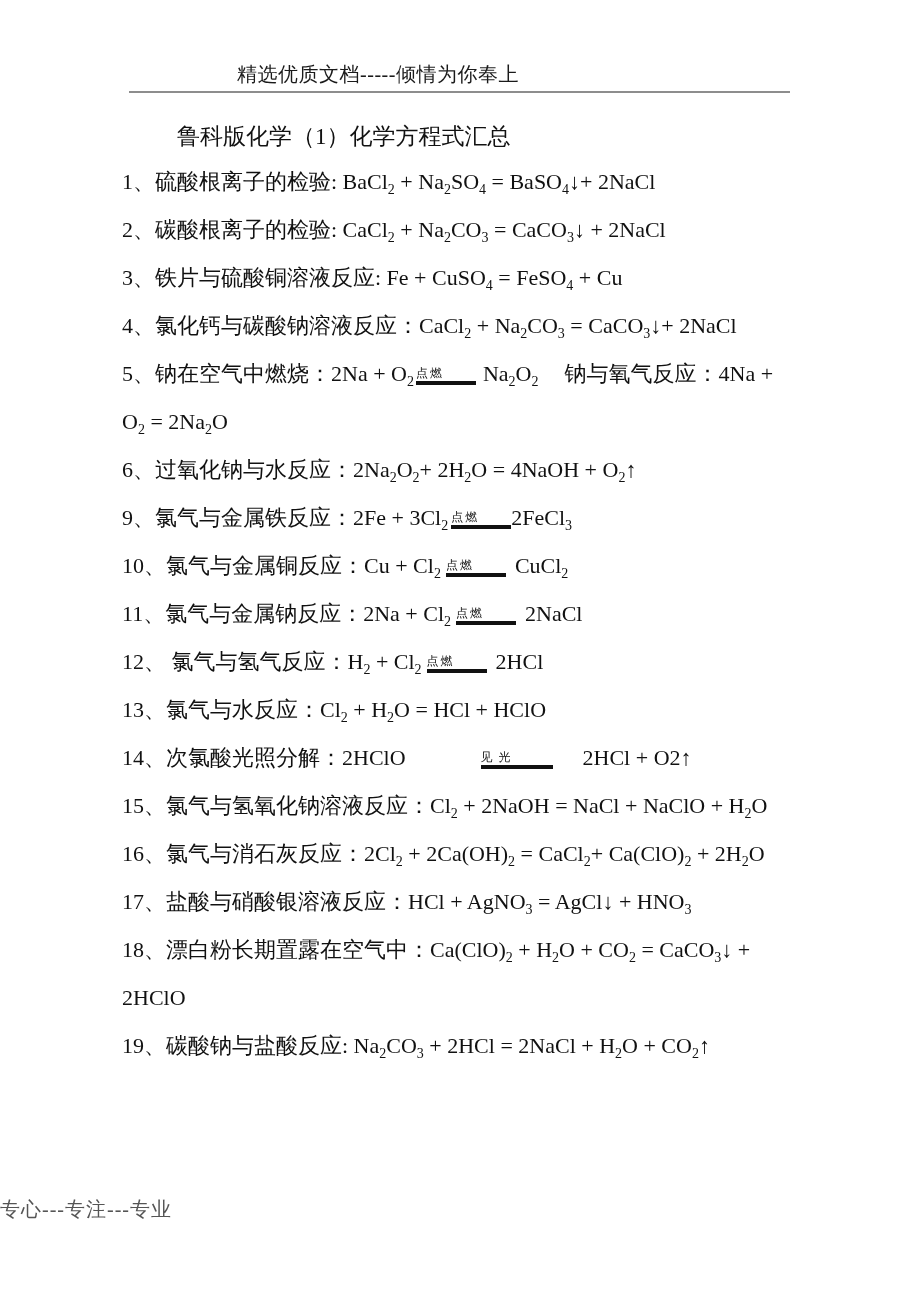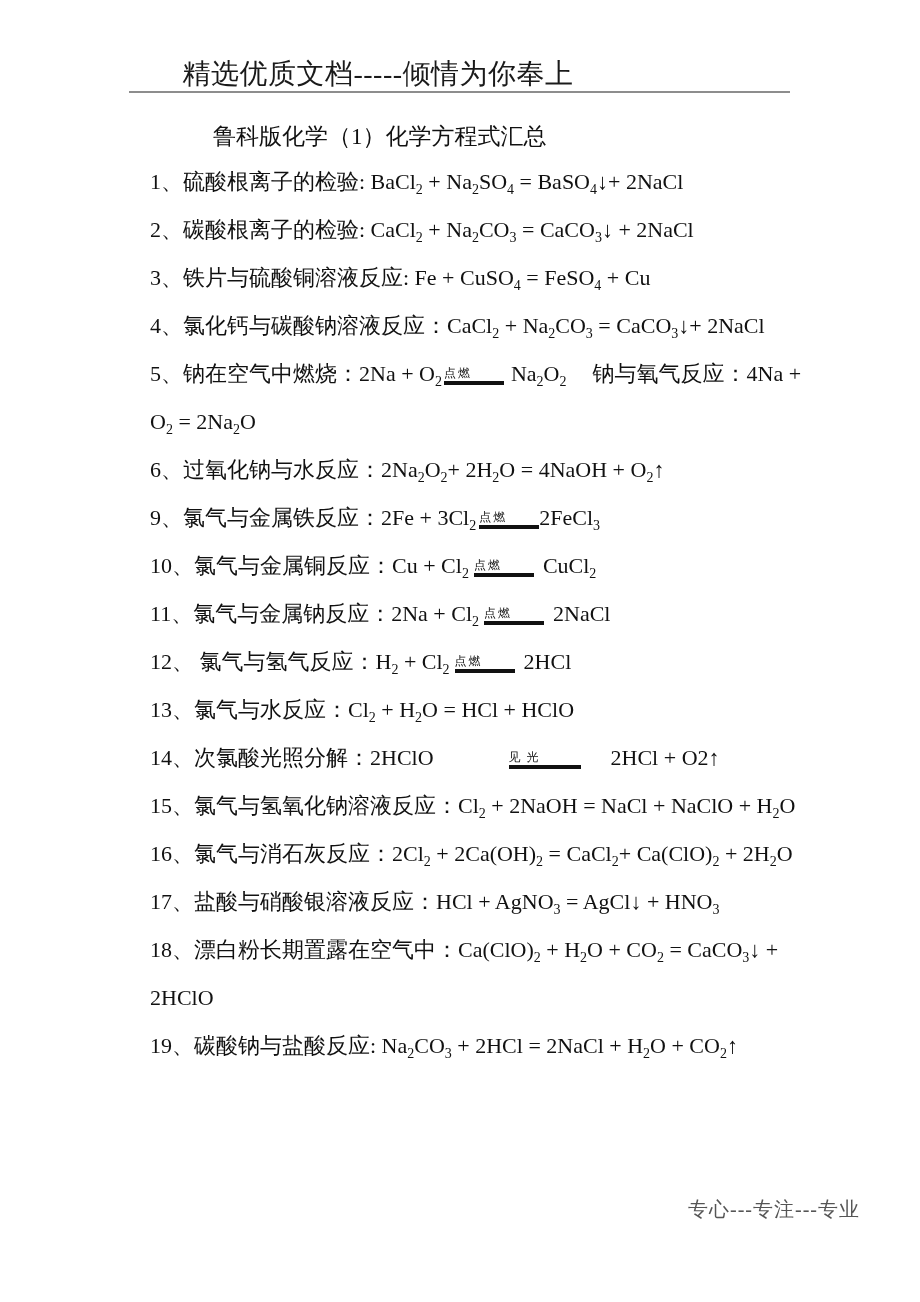--- a/index.html
+++ b/index.html
@@ -6,57 +6,57 @@
   html,body { background:#ffffff; }
   body {
     position:relative;
     width:920px; height:1302px;
     overflow:hidden;
     font-family:"Liberation Serif","DejaVu Serif",serif;
     color:#111111;
   }
   .header {
     position:absolute; top:62px; left:0; width:756px;
-    text-align:center; font-size:28px; line-height:24px;
+    text-align:center; font-size:20px; line-height:24px;
     color:#1a1a1a; letter-spacing:0.5px;
   }
   .header-rule {
     position:absolute; top:91px; left:129px; width:661px;
     border-top:2px solid #8d8d8d;
   }
   .title {
     position:absolute; top:122px; left:177px;
-    font-size:23px; line-height:30px; color:#111111;margin-left:36px;
+    font-size:23px; line-height:30px; color:#111111;
   }
   .content {
     position:absolute; top:158px; left:122px; width:690px;
   }
   .line {
     height:48px; line-height:48px;
-    font-size:22px; white-space:pre; color:#111111;margin-left:28px;
+    font-size:22px; white-space:pre; color:#111111;
   }
   .line sub {
     font-size:14px; line-height:0; vertical-align:-5px;
   }
   .gap { display:inline-block; }
   .cond {
     display:inline-block; vertical-align:4px; line-height:normal;
   }
   .cond .ct {
     display:block; 
     font-size:12px; line-height:12px; margin-bottom:2px;
     color:#111111;
   }
   .cond .cl {
     display:block; height:4px;
     border-top:2px solid #111111; border-bottom:2px solid #111111;
   }
   .footer {
     position:absolute; top:1196px; left:0; width:860px;
-    text-align:right; font-size:20px; line-height:26px;
+    text-align:left; font-size:20px; line-height:26px;
     color:#555555; letter-spacing:1px;
   }
 </style>
 </head>
 <body>
 
 <div class="header">精选优质文档-----倾情为你奉上</div>
 <div class="header-rule"></div>
 <div class="title">鲁科版化学（1）化学方程式汇总</div>
 <div class="content">

